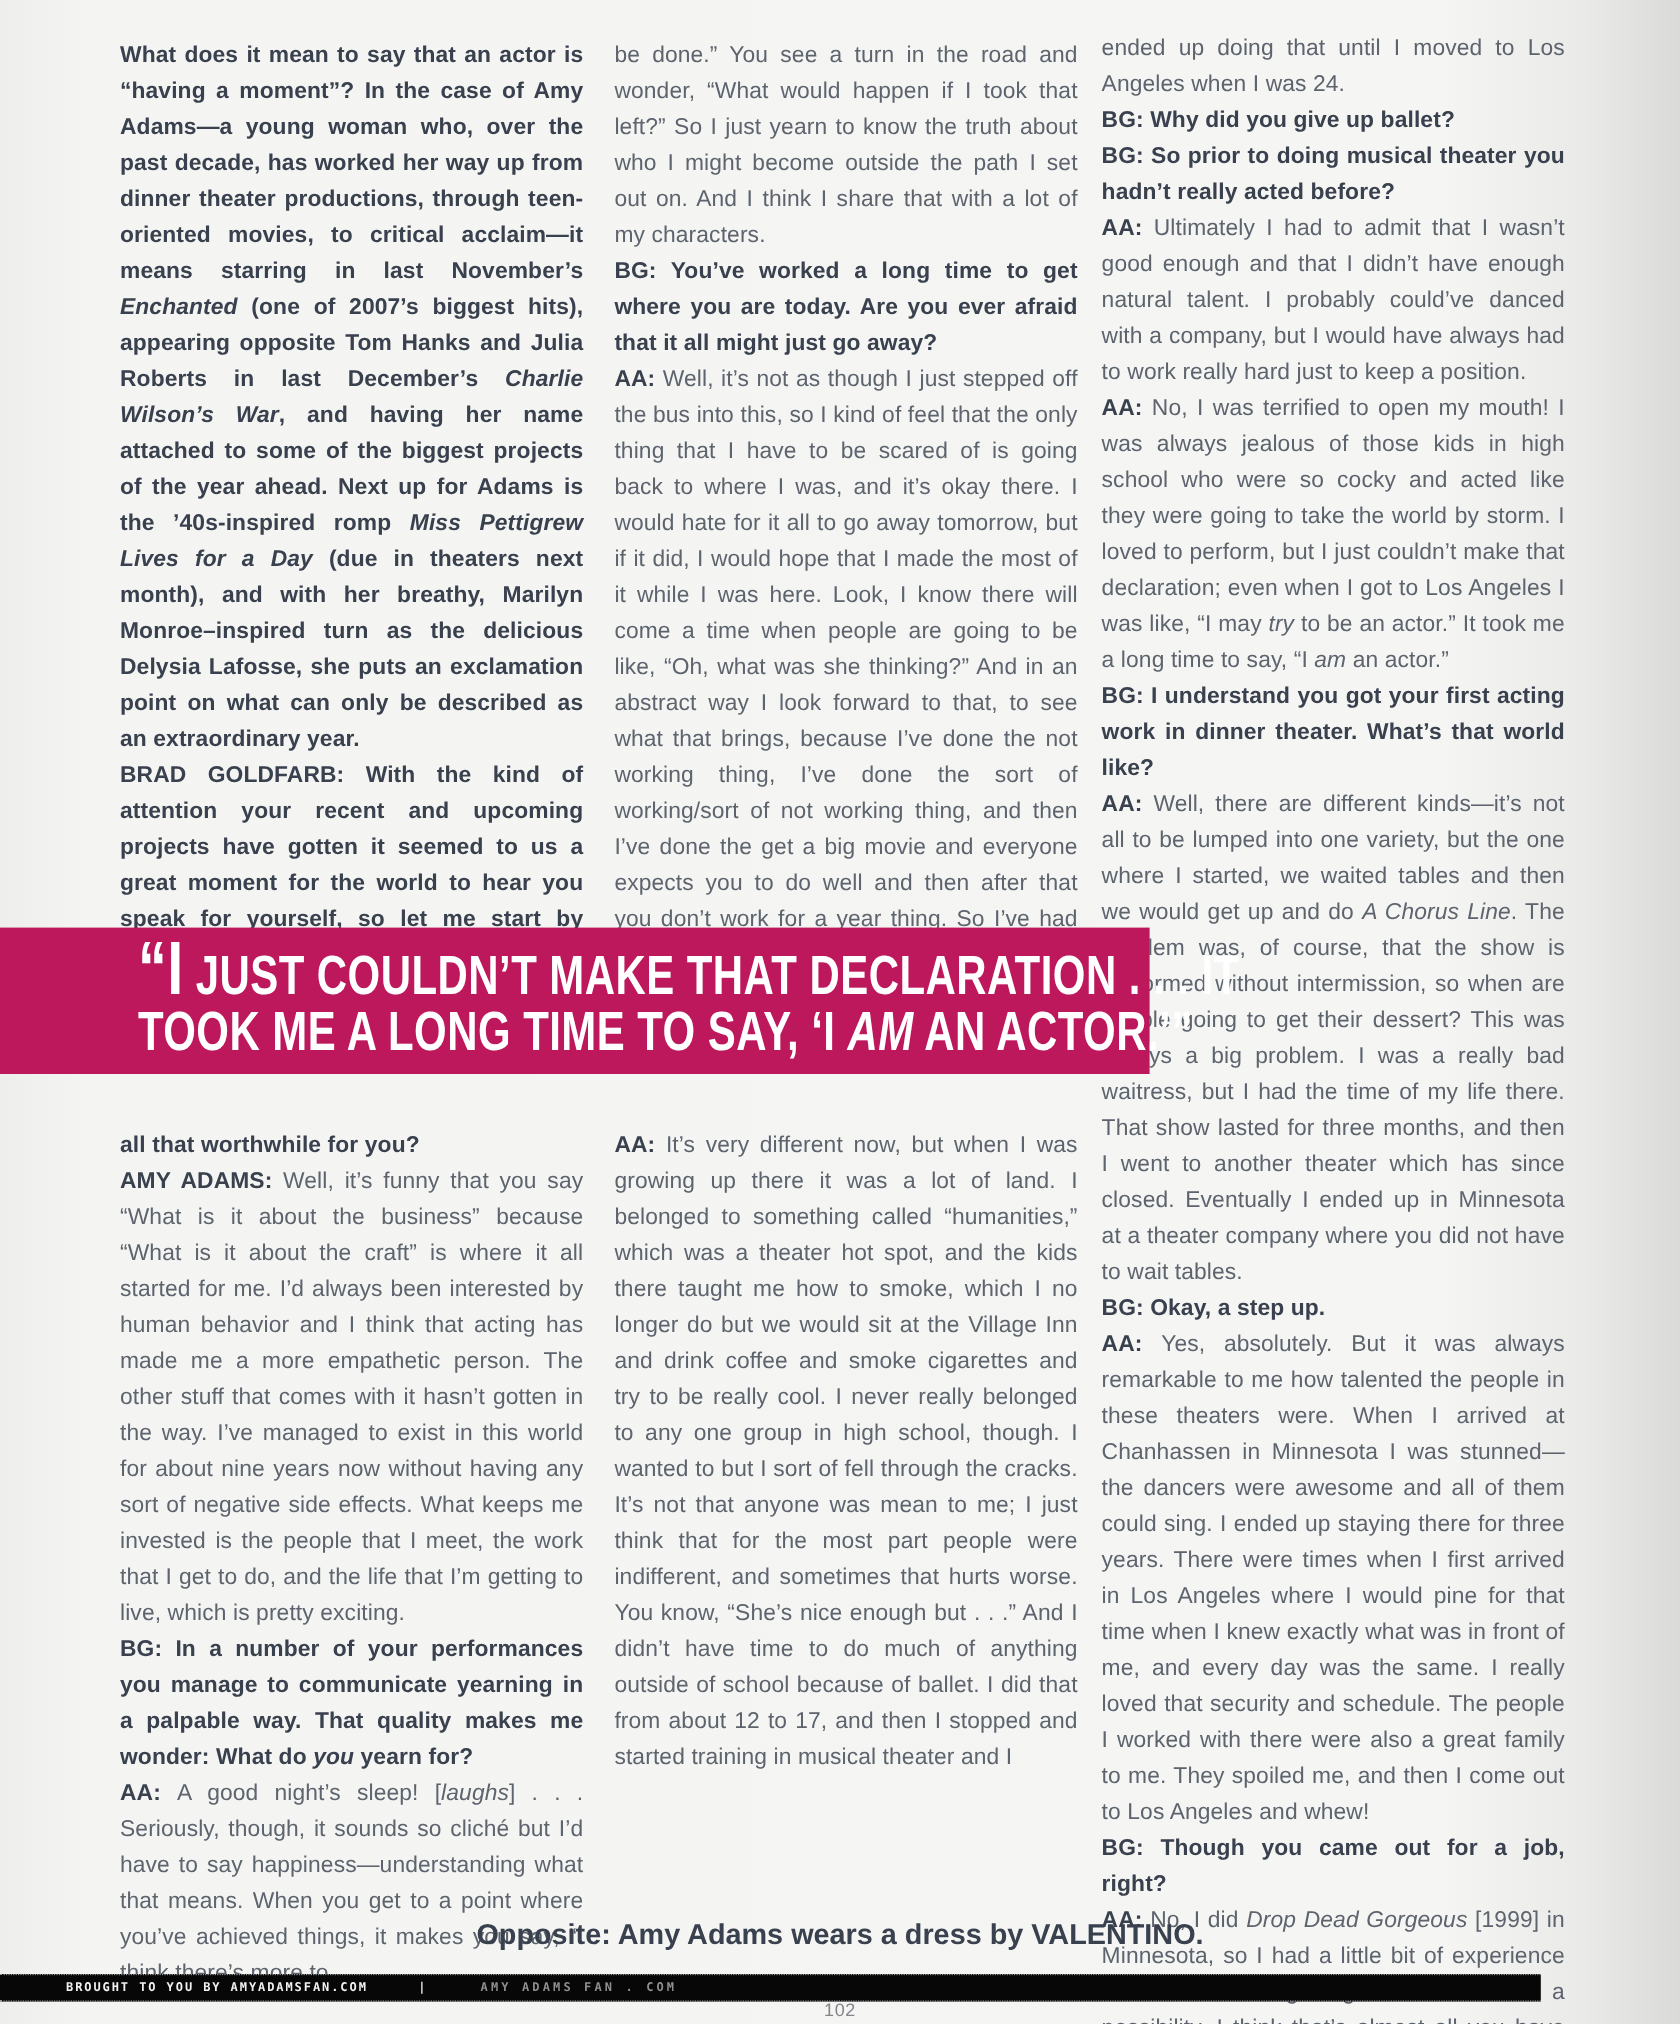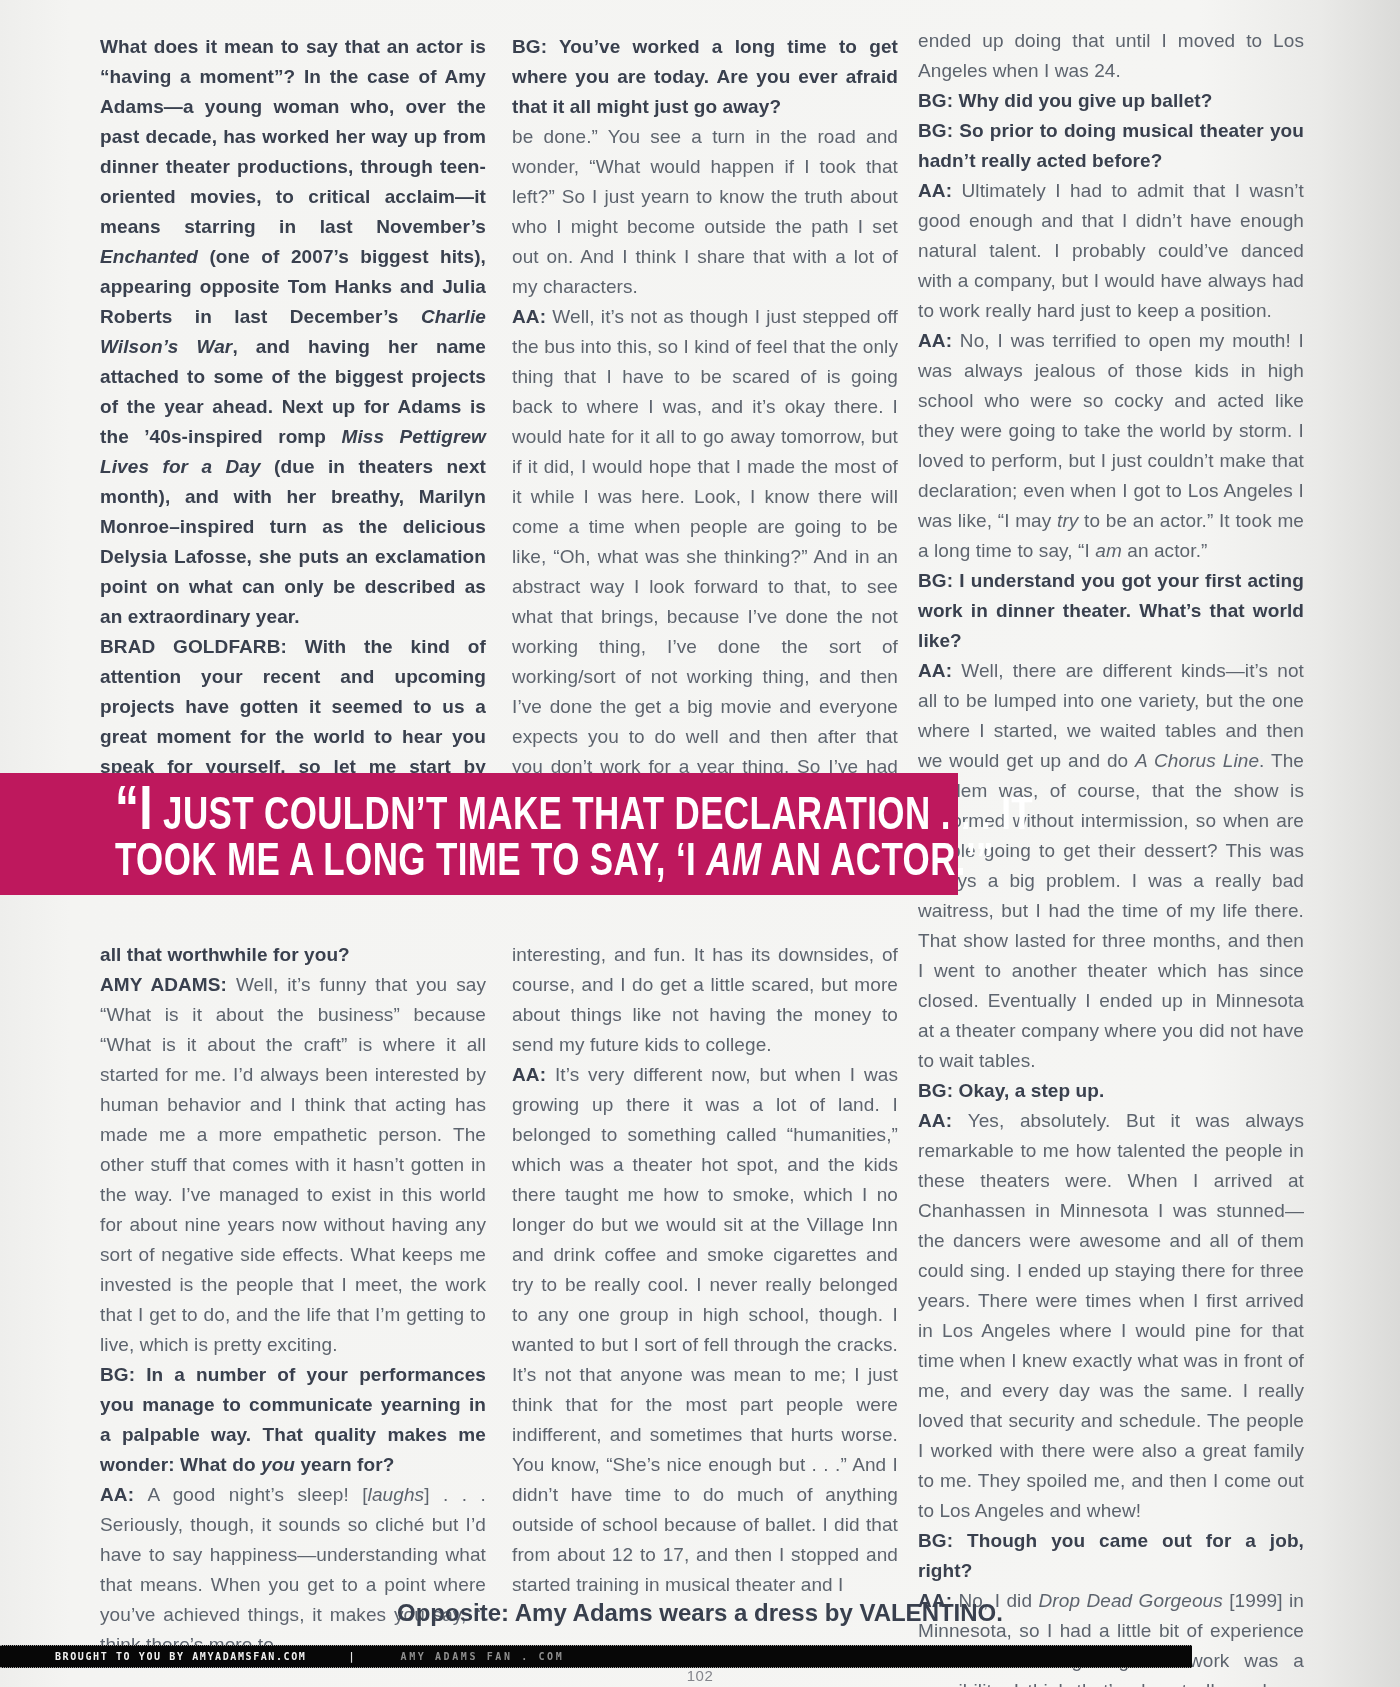--- a/index.html
+++ b/index.html
@@ -31,21 +31,21 @@
     transform:scaleX(0.76);
     padding-top:8px;
   }
   .bline{white-space:nowrap;font-size:46px;height:52px;line-height:52px;letter-spacing:0.5px;}
   .bline .lead{font-size:63px;}
   .caption{
     position:absolute;left:0;top:1599px;width:1400px;text-align:center;
     font-size:24px;font-weight:700;color:#39404e;
   }
   .footer-bar{
-    position:absolute;left:0;top:1645px;width:1192px;height:21px;
+    position:absolute;left:0;top:1645px;width:1284px;height:21px;
     background:#070707;
     border-top:1px dotted #9a9a9a;border-bottom:1px dotted #9a9a9a;
     font-family:"DejaVu Sans Mono",monospace;font-size:10px;font-weight:700;
     line-height:21px;
   }
   .footer-bar .f1{color:#f2f2f2;letter-spacing:1.6px;margin-left:55px;}
   .footer-bar .fsep{color:#e5e5e5;margin-left:42px;}
   .footer-bar .f2{color:#8f8f8f;letter-spacing:2.6px;margin-left:46px;}
   .page-number{
     position:absolute;left:0;top:1667px;width:1400px;text-align:center;
@@ -56,22 +56,22 @@
 <body>
 
 <div class="page">
 
   <div class="col col-left-top">
       <p class="para q"><span>What does it mean to say that an actor is “having a moment”? In the case of Amy Adams—a young woman who, over the past decade, has worked her way up from dinner theater productions, through teen-oriented movies, to critical acclaim—it means starring in last November’s </span><span class="i">Enchanted</span><span> (one of 2007’s biggest hits), appearing opposite Tom Hanks and Julia Roberts in last December’s </span><span class="i">Charlie Wilson’s War</span><span>, and having her name attached to some of the biggest projects of the year ahead. Next up for Adams is the ’40s-inspired romp </span><span class="i">Miss Pettigrew Lives for a Day</span><span> (due in theaters next month), and with her breathy, Marilyn Monroe–inspired turn as the delicious Delysia Lafosse, she puts an exclamation point on what can only be described as an extraordinary year.</span></p>
       <p class="para q"><span>BRAD GOLDFARB: With the kind of attention your recent and upcoming projects have gotten it seemed to us a great moment for the world to hear you speak for yourself, so let me start by asking you this: The acting business obviously carries with it all sorts of pressures. What is it about acting that makes</span></p>
     </div>
 
   <div class="col col-mid-top">
+      <p class="para"><span>be done.” You see a turn in the road and wonder, “What would happen if I took that left?” So I just yearn to know the truth about who I might become outside the path I set out on. And I think I share that with a lot of my characters.</span></p>
       <p class="para q"><span>BG: You’ve worked a long time to get where you are today. Are you ever afraid that it all might just go away?</span></p>
-      <p class="para"><span>be done.” You see a turn in the road and wonder, “What would happen if I took that left?” So I just yearn to know the truth about who I might become outside the path I set out on. And I think I share that with a lot of my characters.</span></p>
       <p class="para"><span class="b">AA: </span><span>Well, it’s not as though I just stepped off the bus into this, so I kind of feel that the only thing that I have to be scared of is going back to where I was, and it’s okay there. I would hate for it all to go away tomorrow, but if it did, I would hope that I made the most of it while I was here. Look, I know there will come a time when people are going to be like, “Oh, what was she thinking?” And in an abstract way I look forward to that, to see what that brings, because I’ve done the not working thing, I’ve done the sort of working/sort of not working thing, and then I’ve done the get a big movie and everyone expects you to do well and then after that you don’t work for a year thing. So I’ve had those experiences, and the one I’m having now is just a different one. It’s all very</span></p>
     </div>
 
   <div class="col col-right">
       <p class="para"><span>ended up doing that until I moved to Los Angeles when I was 24.</span></p>
       <p class="para q"><span>BG: Why did you give up ballet?</span></p>
       <p class="para q"><span>BG: So prior to doing musical theater you hadn’t really acted before?</span></p>
       <p class="para"><span class="b">AA: </span><span>Ultimately I had to admit that I wasn’t good enough and that I didn’t have enough natural talent. I probably could’ve danced with a company, but I would have always had to work really hard just to keep a position.</span></p>
       <p class="para"><span class="b">AA: </span><span>No, I was terrified to open my mouth! I was always jealous of those kids in high school who were so cocky and acted like they were going to take the world by storm. I loved to perform, but I just couldn’t make that declaration; even when I got to Los Angeles I was like, “I may </span><span class="i">try</span><span> to be an actor.” It took me a long time to say, “I </span><span class="i">am</span><span> an actor.”</span></p>
       <p class="para q"><span>BG: I understand you got your first acting work in dinner theater. What’s that world like?</span></p>
@@ -90,21 +90,20 @@
   </div>
 
   <div class="col col-left-bottom">
       <p class="para q"><span>all that worthwhile for you?</span></p>
       <p class="para"><span class="b">AMY ADAMS: </span><span>Well, it’s funny that you say “What is it about the business” because “What is it about the craft” is where it all started for me. I’d always been interested by human behavior and I think that acting has made me a more empathetic person. The other stuff that comes with it hasn’t gotten in the way. I’ve managed to exist in this world for about nine years now without having any sort of negative side effects. What keeps me invested is the people that I meet, the work that I get to do, and the life that I’m getting to live, which is pretty exciting.</span></p>
       <p class="para q"><span>BG: In a number of your performances you manage to communicate yearning in a palpable way. That quality makes me wonder: What do </span><span class="i">you</span><span> yearn for?</span></p>
       <p class="para"><span class="b">AA: </span><span>A good night’s sleep! [</span><span class="i">laughs</span><span>] . . . Seriously, though, it sounds so cliché but I’d have to say happiness—understanding what that means. When you get to a point where you’ve achieved things, it makes you say, “I think there’s more to</span></p>
     </div>
 
   <div class="col col-mid-bottom">
-      <p class="para"><span>interesting, and fun. It has its downsides, of course, and I do get a little scared, but more about things like not having the money to send my future kids to college.</span></p>
       <p class="para"><span class="b">AA: </span><span>It’s very different now, but when I was growing up there it was a lot of land. I belonged to something called “humanities,” which was a theater hot spot, and the kids there taught me how to smoke, which I no longer do but we would sit at the Village Inn and drink coffee and smoke cigarettes and try to be really cool. I never really belonged to any one group in high school, though. I wanted to but I sort of fell through the cracks. It’s not that anyone was mean to me; I just think that for the most part people were indifferent, and sometimes that hurts worse. You know, “She’s nice enough but . . .” And I didn’t have time to do much of anything outside of school because of ballet. I did that from about 12 to 17, and then I stopped and started training in musical theater and I</span></p>
     </div>
 
   <div class="caption">Opposite: Amy Adams wears a dress by VALENTINO.</div>
 
   <div class="footer-bar">
     <span class="f1">BROUGHT TO YOU BY AMYADAMSFAN.COM</span><span class="fsep">|</span><span class="f2">AMY ADAMS FAN . COM</span>
   </div>
 
   <div class="page-number">102</div>

